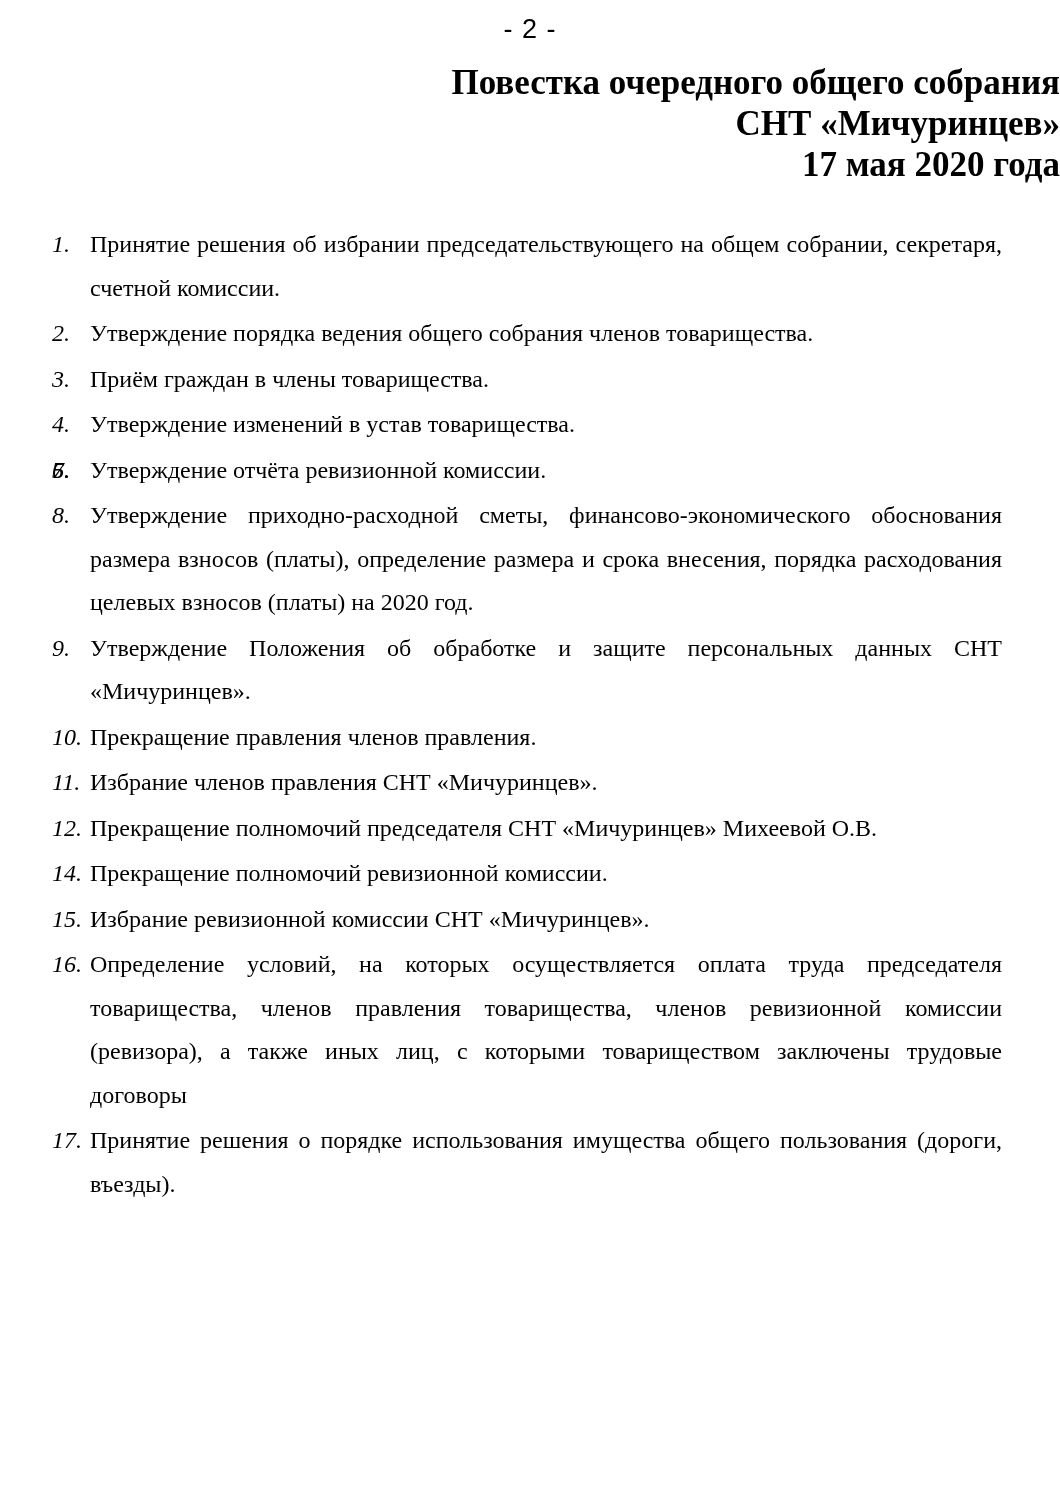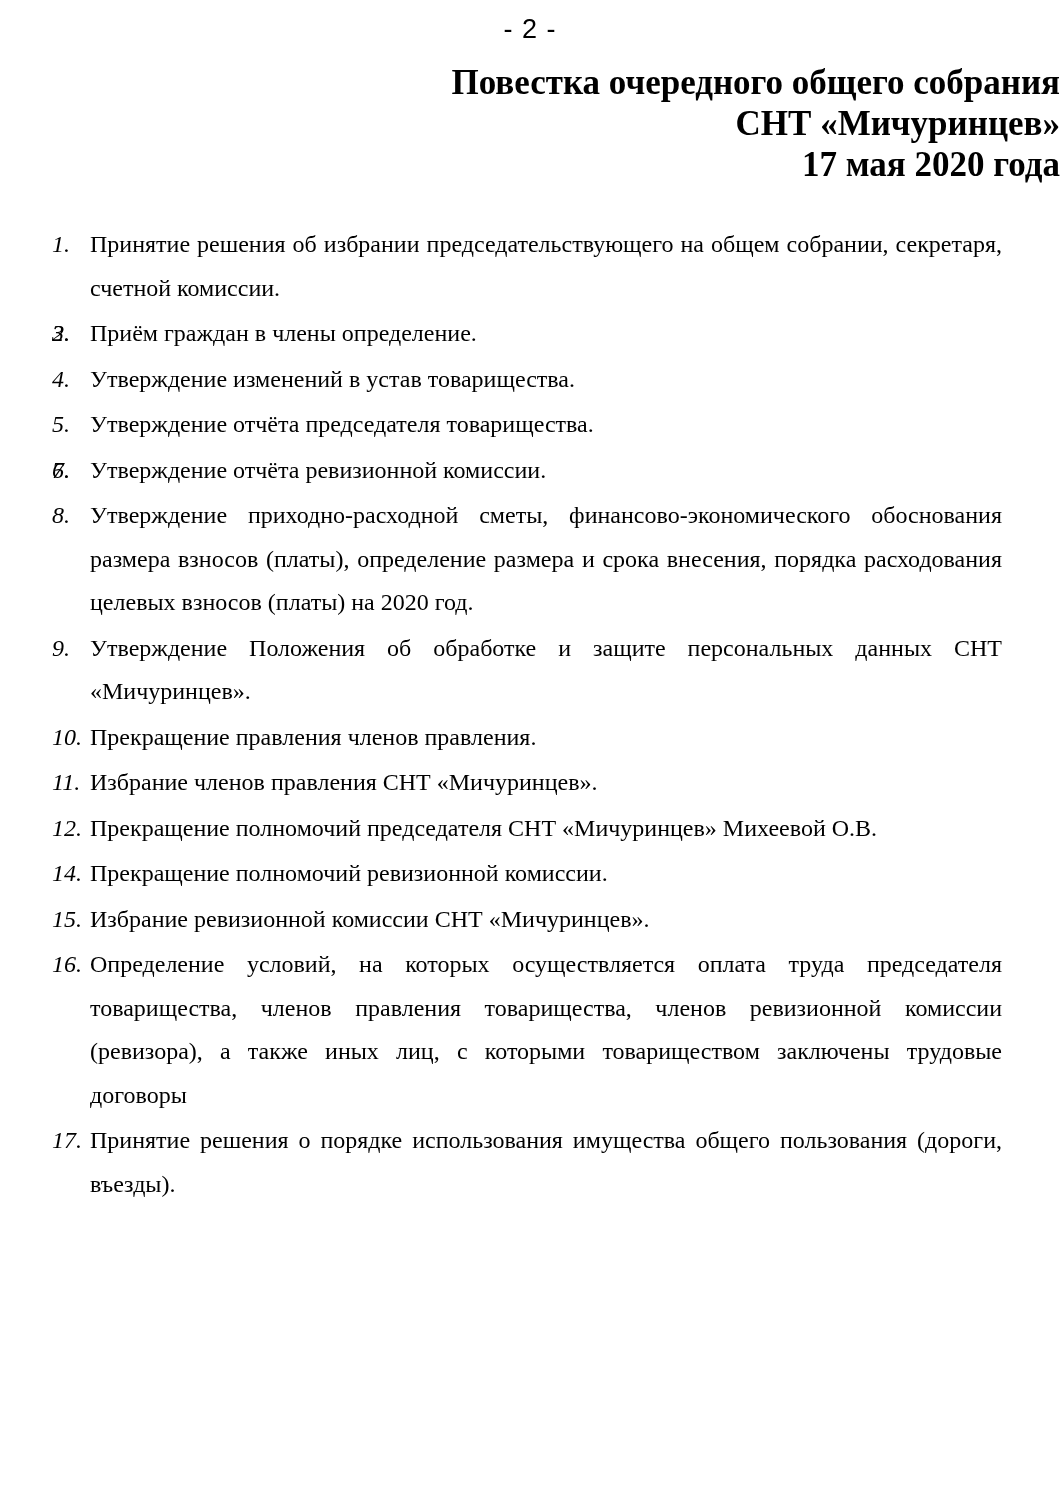--- a/index.html
+++ b/index.html
@@ -80,35 +80,35 @@
   </div>
 
   <ol class="agenda">
     <li>
       <span class="num">1.</span>
       <span class="txt">Принятие решения об избрании председательствующего на общем собрании, секретаря, счетной комиссии.</span>
     </li>
 
     <li>
       <span class="num">2.</span>
+      <span class="txt">Утверждение порядка ведения общего собрания членов товарищества.</span>
     </li>
 
     <li>
       <span class="num">3.</span>
-      <span class="txt">Приём граждан в члены определение.</span>
+      <span class="txt">Приём граждан в члены товарищества.</span>
     </li>
 
     <li>
       <span class="num">4.</span>
       <span class="txt">Утверждение изменений в устав товарищества.</span>
     </li>
 
     <li>
       <span class="num">5.</span>
-      <span class="txt">Утверждение отчёта председателя товарищества.</span>
     </li>
 
     <li>
       <span class="num">6.</span>
     </li>
 
     <li>
       <span class="num">7.</span>
       <span class="txt">Утверждение отчёта ревизионной комиссии.</span>
     </li>

